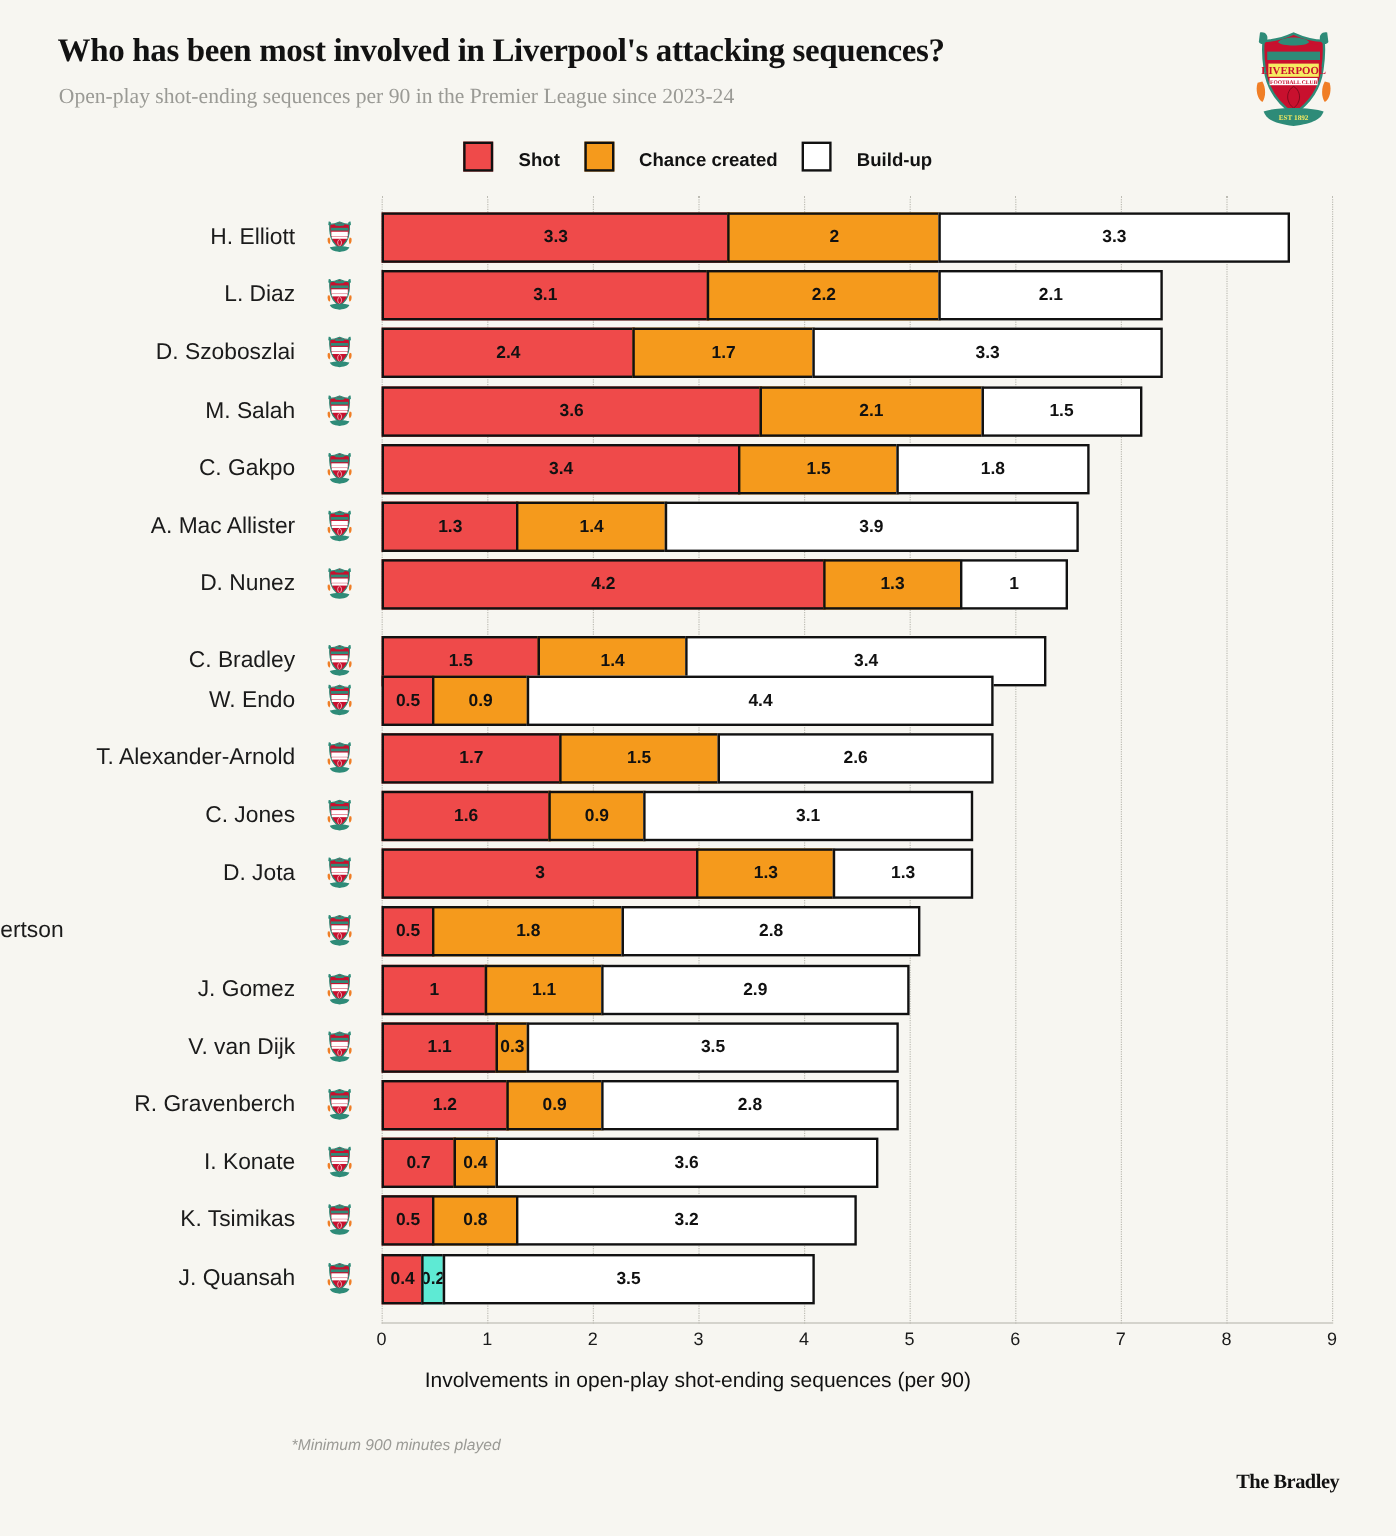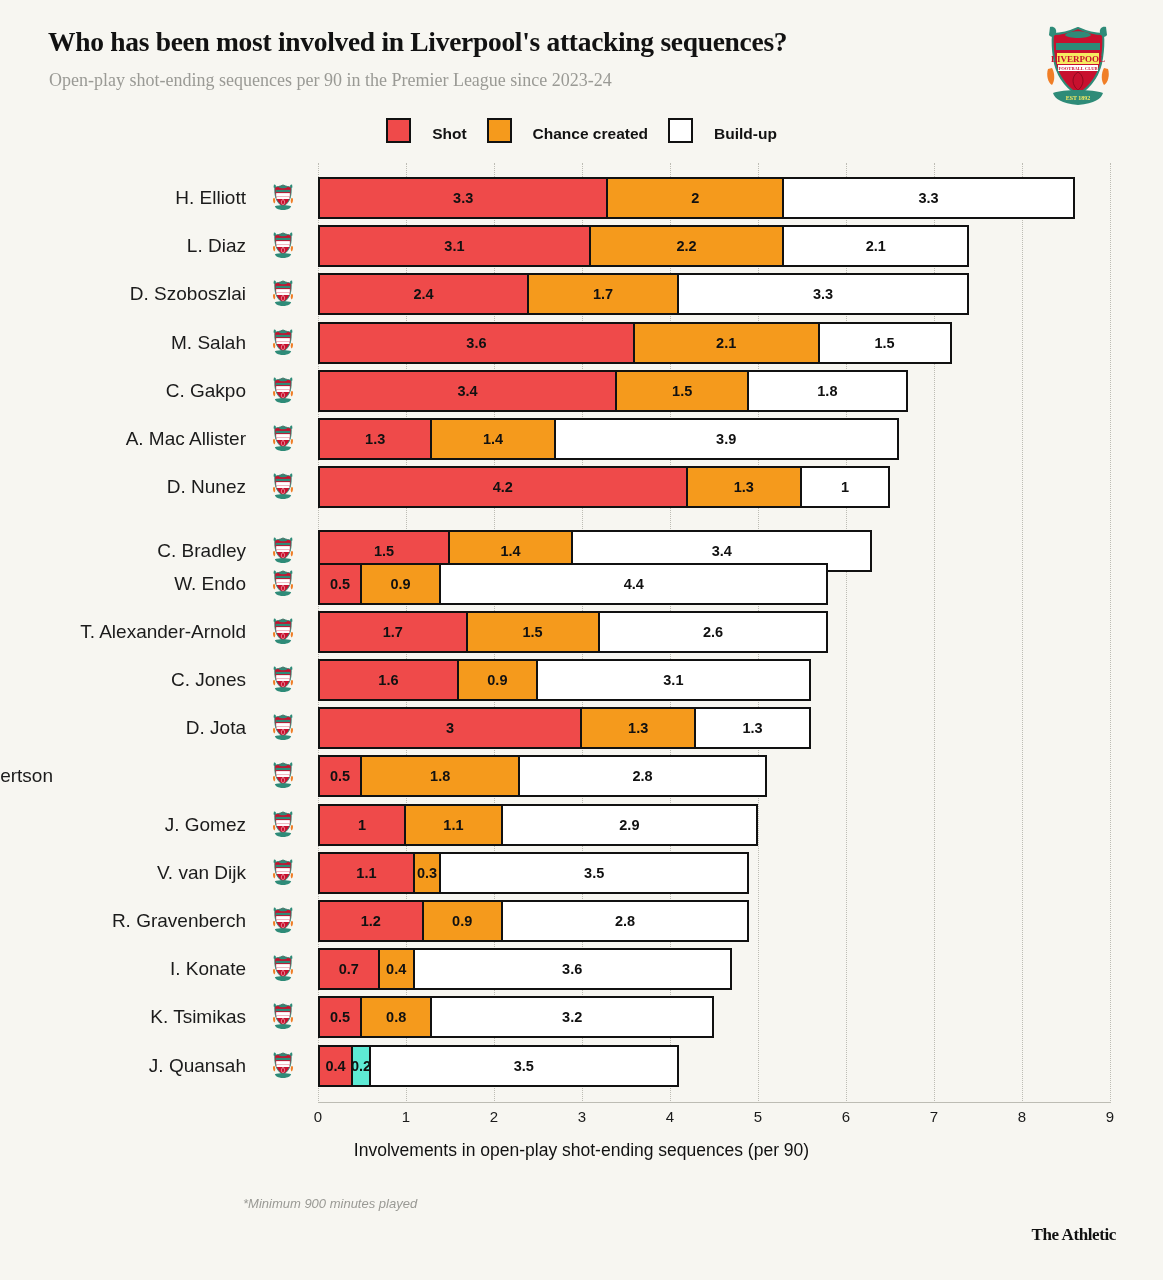--- a/index.html
+++ b/index.html
@@ -768,16 +768,16 @@
       <div class="tick" style="left: 494px;">2</div>
       <div class="tick" style="left: 582px;">3</div>
       <div class="tick" style="left: 670px;">4</div>
       <div class="tick" style="left: 758px;">5</div>
       <div class="tick" style="left: 846px;">6</div>
       <div class="tick" style="left: 934px;">7</div>
       <div class="tick" style="left: 1022px;">8</div>
       <div class="tick" style="left: 1110px;">9</div>
       <div class="axis-title">Involvements in open-play shot-ending sequences (per 90)</div>
       <div class="footnote">*Minimum 900 minutes played</div>
-      <div class="brand">The Athletic</div>
+      <div class="brand">The Bradley</div>
     </div>
 
 </div>
 
 </body></html>

